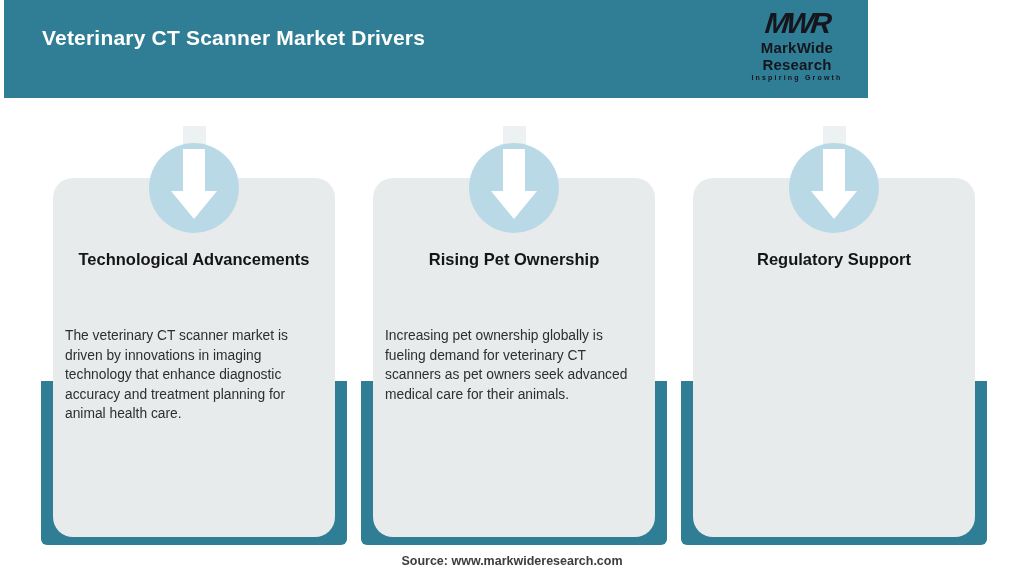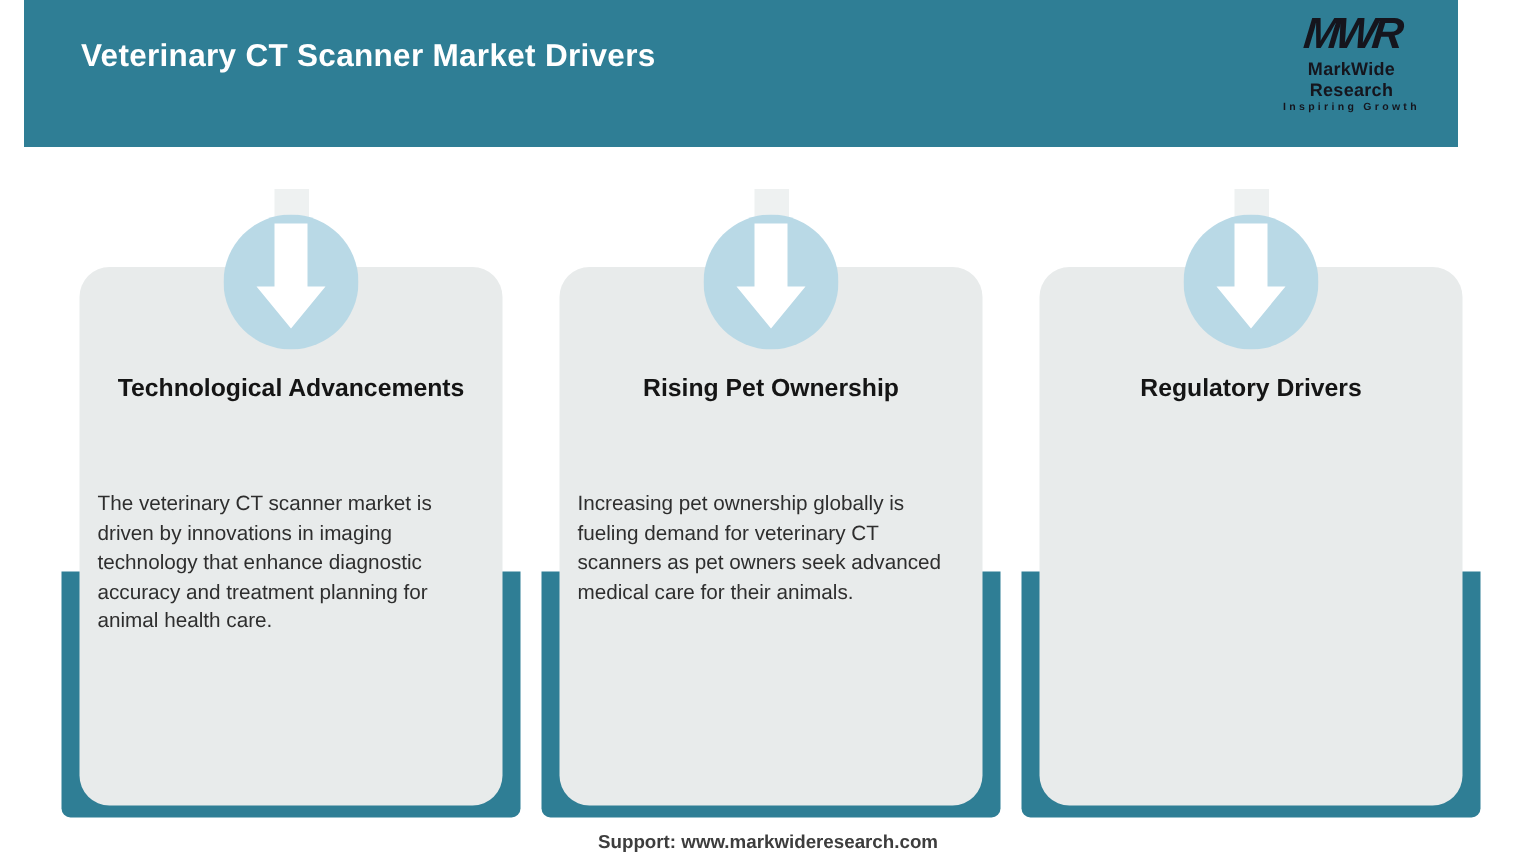--- a/index.html
+++ b/index.html
@@ -12,25 +12,25 @@
     --logo-color:#15151d;
     --source-color:#3d3d3d;
     --disclaimer-color:#1f1f1f;
   }
   *{margin:0;padding:0;box-sizing:border-box;}
   html,body{width:1024px;height:576px;}
   body{font-family:"Liberation Sans","DejaVu Sans",sans-serif;background:#ffffff;overflow:hidden;}
   .page{position:relative;width:1024px;height:576px;background:#ffffff;}
 
   
-  .header{position:absolute;left:16px;top:0;width:956px;height:98px;background:var(--teal);}
+  .header{position:absolute;left:4px;top:0;width:864px;height:98px;background:var(--teal);}
   .page-title{position:absolute;left:38px;top:26px;color:#ffffff;font-size:21px;font-weight:bold;letter-spacing:.2px;}
   .logo{position:absolute;right:16px;top:9px;width:110px;text-align:center;color:var(--logo-color);}
   .logo-monogram{font-size:29px;font-weight:bold;letter-spacing:-3px;transform:skewX(-6deg);line-height:1;font-style:italic;}
-  .logo-name{font-size:12px;font-weight:bold;letter-spacing:.2px;margin-top:1px;}
+  .logo-name{font-size:15px;font-weight:bold;letter-spacing:.2px;margin-top:1px;}
   .logo-tagline{font-size:7px;font-weight:bold;letter-spacing:2.2px;margin-top:1px;}
 
   
   .tray{position:absolute;top:381px;height:164px;width:306px;background:var(--teal);border-radius:0 0 6px 6px;}
   .tray-0{left:41px;} .tray-1{left:361px;} .tray-2{left:681px;}
 
   
   .card{position:absolute;top:178px;height:359px;width:282px;background:var(--card-bg);border-radius:20px;}
   .card-0{left:53px;} .card-1{left:373px;} .card-2{left:693px;}
   .card-title{position:absolute;top:72px;left:8px;right:8px;text-align:center;font-size:16.5px;font-weight:bold;color:var(--title-color);}
@@ -67,21 +67,21 @@
 
   <div class="card card-1">
     <div class="card-title">Rising Pet Ownership</div>
     <div class="card-body">Increasing pet ownership globally is fueling demand for veterinary CT scanners as pet owners seek advanced medical care for their animals.</div>
   </div>
   <div class="card card-0">
     <div class="card-title">Technological Advancements</div>
     <div class="card-body">The veterinary CT scanner market is driven by innovations in imaging technology that enhance diagnostic accuracy and treatment planning for animal health care.</div>
   </div>
   <div class="card card-2">
-    <div class="card-title">Regulatory Drivers</div>
+    <div class="card-title">Regulatory Support</div>
   </div>
 
   <div class="stub stub-0"></div>
   <div class="stub stub-1"></div>
   <div class="stub stub-2"></div>
 
   <div class="arrow-circle ac-0">
     <svg viewBox="0 0 90 90" aria-hidden="true">
       <circle cx="45" cy="45" r="45" fill="currentColor"></circle>
       <path d="M34 6 h22 v42 h12 L45 76 L22 48 h12 Z" fill="#ffffff"></path>
@@ -93,15 +93,15 @@
       <path d="M34 6 h22 v42 h12 L45 76 L22 48 h12 Z" fill="#ffffff"></path>
     </svg>
   </div>
   <div class="arrow-circle ac-2">
     <svg viewBox="0 0 90 90" aria-hidden="true">
       <circle cx="45" cy="45" r="45" fill="currentColor"></circle>
       <path d="M34 6 h22 v42 h12 L45 76 L22 48 h12 Z" fill="#ffffff"></path>
     </svg>
   </div>
 
-  <div class="source">Support: www.markwideresearch.com</div>
+  <div class="source">Source: www.markwideresearch.com</div>
 
 </div>
 
 </body></html>

